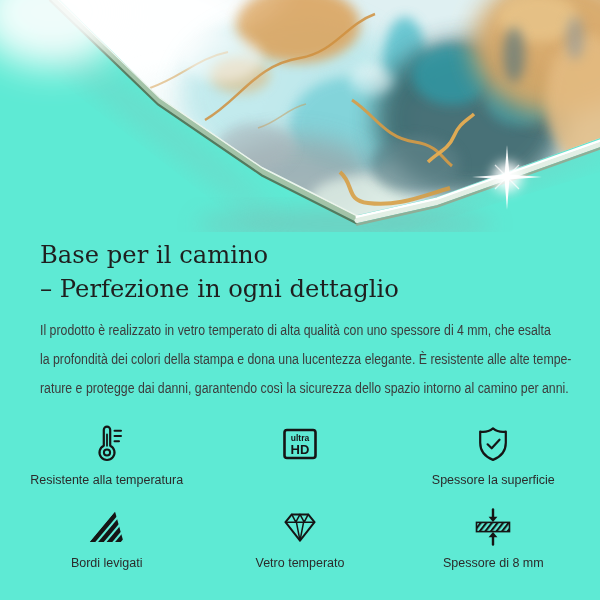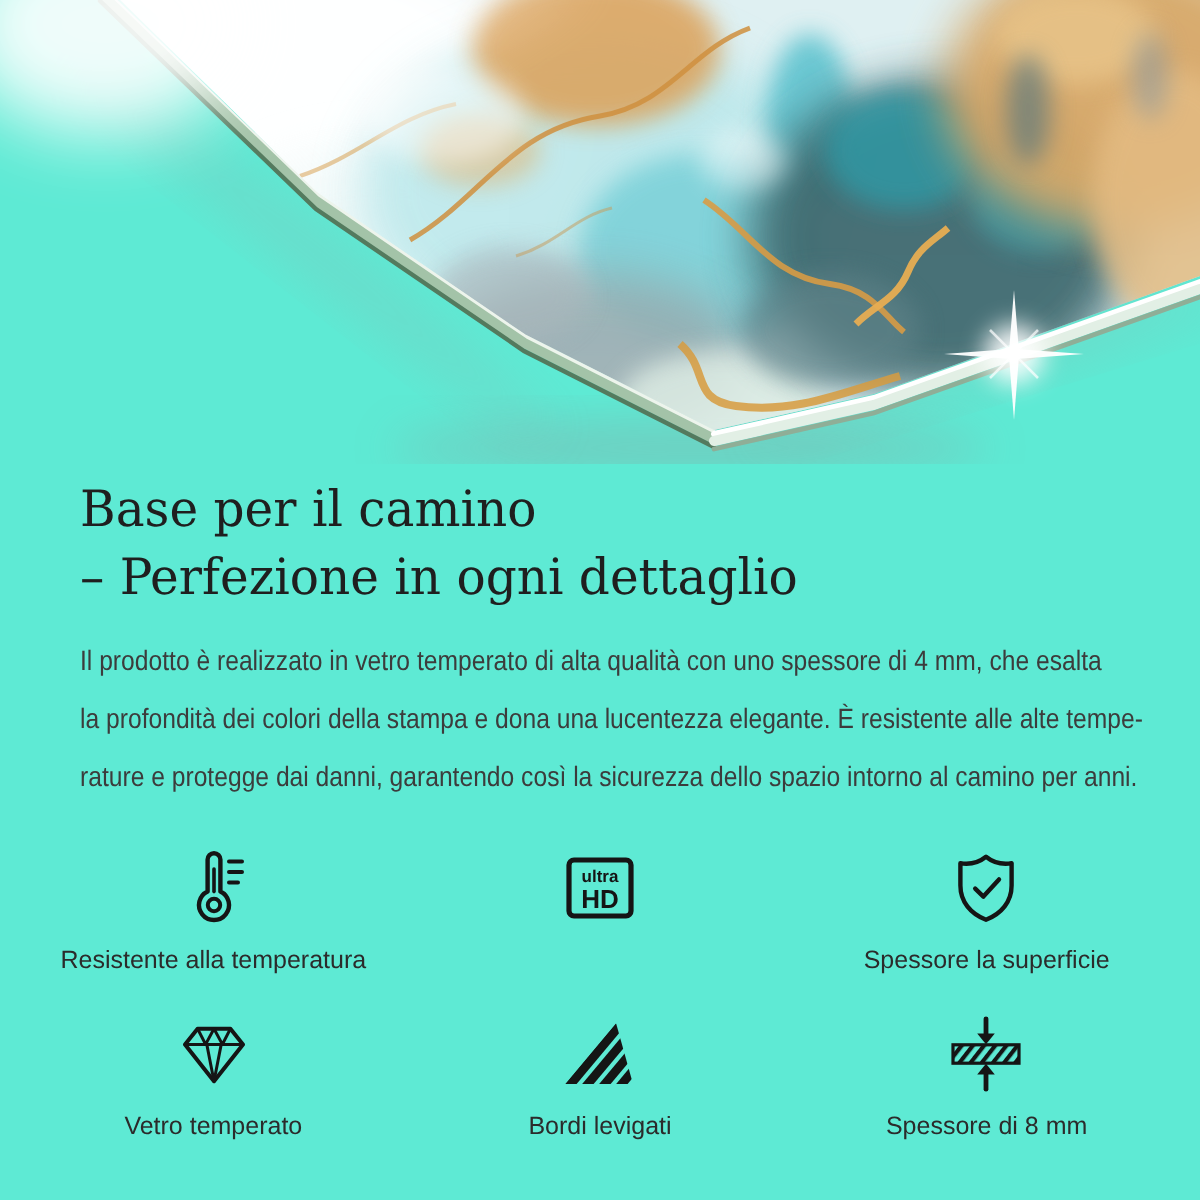--- a/index.html
+++ b/index.html
@@ -153,52 +153,52 @@
           <path class="s" d="M0,-15.6 C2.6,-13.5 6.2,-12.1 9.8,-12.1 C10.8,-12.1 11.9,-12.2 12.8,-12.4 L12.8,-1.2 C12.8,6.8 7.8,12.9 0,15.9 C-7.8,12.9 -12.8,6.8 -12.8,-1.2 L-12.8,-12.4 C-11.9,-12.2 -10.8,-12.1 -9.8,-12.1 C-6.2,-12.1 -2.6,-13.5 0,-15.6 Z"></path>
           <path class="s" d="M-5.4,0.3 L-1.3,4.3 L6.5,-4.3"></path>
         </svg>
       </div>
       <div class="label">Spessore la superficie</div>
     </div>
 
     <div class="feature">
       <div class="icon-box">
         <svg width="44" height="44" viewBox="-22 -22 44 44">
-          <path class="sthin" d="M-14.5,-4.8 L-8.2,-12.6 L8.2,-12.6 L14.5,-4.8 L0,13.6 Z" style="stroke-width:2"></path>
-          <path class="sthin" d="M-14.5,-4.8 L14.5,-4.8"></path>
-          <path class="sthin" d="M-8.2,-12.6 L-4.2,-4.8 L0,-12.6 L4.2,-4.8 L8.2,-12.6"></path>
-          <path class="sthin" d="M-3.6,-4.8 L0,13.6 M3.6,-4.8 L0,13.6"></path>
-        </svg>
-      </div>
-      <div class="label">Vetro temperato</div>
-    </div>
-
-    <div class="feature">
-      <div class="icon-box">
-        <svg width="44" height="44" viewBox="-22 -22 44 44">
           <defs>
               <clipPath id="triClip">
                 <path d="M-17.5,15 L8,-15.5 L16.5,15 Z"></path>
               </clipPath>
             </defs>
           <g clip-path="url(#triClip)">
             <path class="stripe" d="M-17.5,15 L8,-15.5" transform="translate(1.7,1.5)"></path>
             <path class="stripe" d="M-17.5,15 L8,-15.5" transform="translate(6.6,5.8)"></path>
             <path class="stripe" d="M-17.5,15 L8,-15.5" transform="translate(11.5,10.1)"></path>
             <path class="stripe" d="M-17.5,15 L8,-15.5" transform="translate(16.4,14.4)"></path>
             <path class="stripe" d="M-17.5,15 L8,-15.5" transform="translate(21.3,18.7)"></path>
           </g>
         </svg>
       </div>
       <div class="label">Bordi levigati</div>
     </div>
 
     <div class="feature">
       <div class="icon-box">
         <svg width="44" height="44" viewBox="-22 -22 44 44">
+          <path class="sthin" d="M-14.5,-4.8 L-8.2,-12.6 L8.2,-12.6 L14.5,-4.8 L0,13.6 Z" style="stroke-width:2"></path>
+          <path class="sthin" d="M-14.5,-4.8 L14.5,-4.8"></path>
+          <path class="sthin" d="M-8.2,-12.6 L-4.2,-4.8 L0,-12.6 L4.2,-4.8 L8.2,-12.6"></path>
+          <path class="sthin" d="M-3.6,-4.8 L0,13.6 M3.6,-4.8 L0,13.6"></path>
+        </svg>
+      </div>
+      <div class="label">Vetro temperato</div>
+    </div>
+
+    <div class="feature">
+      <div class="icon-box">
+        <svg width="44" height="44" viewBox="-22 -22 44 44">
           <defs>
             <pattern id="hatch4" width="4.4" height="4.4" patternUnits="userSpaceOnUse" patternTransform="rotate(38)">
               <rect class="sf" x="0" y="0" width="2.1" height="4.4"></rect>
             </pattern>
           </defs>
           <rect x="-16.5" y="-4.6" width="33" height="9.2" fill="url(#hatch4)" stroke="#151515" stroke-width="1.6"></rect>
           <path class="s" d="M0,-17.6 L0,-10" style="stroke-width:2.4"></path>
           <polygon class="sf" points="-4.4,-10.2 4.4,-10.2 0,-4.9"></polygon>
           <path class="s" d="M0,17.6 L0,10" style="stroke-width:2.4"></path>
           <polygon class="sf" points="-4.4,10.2 4.4,10.2 0,4.9"></polygon>

